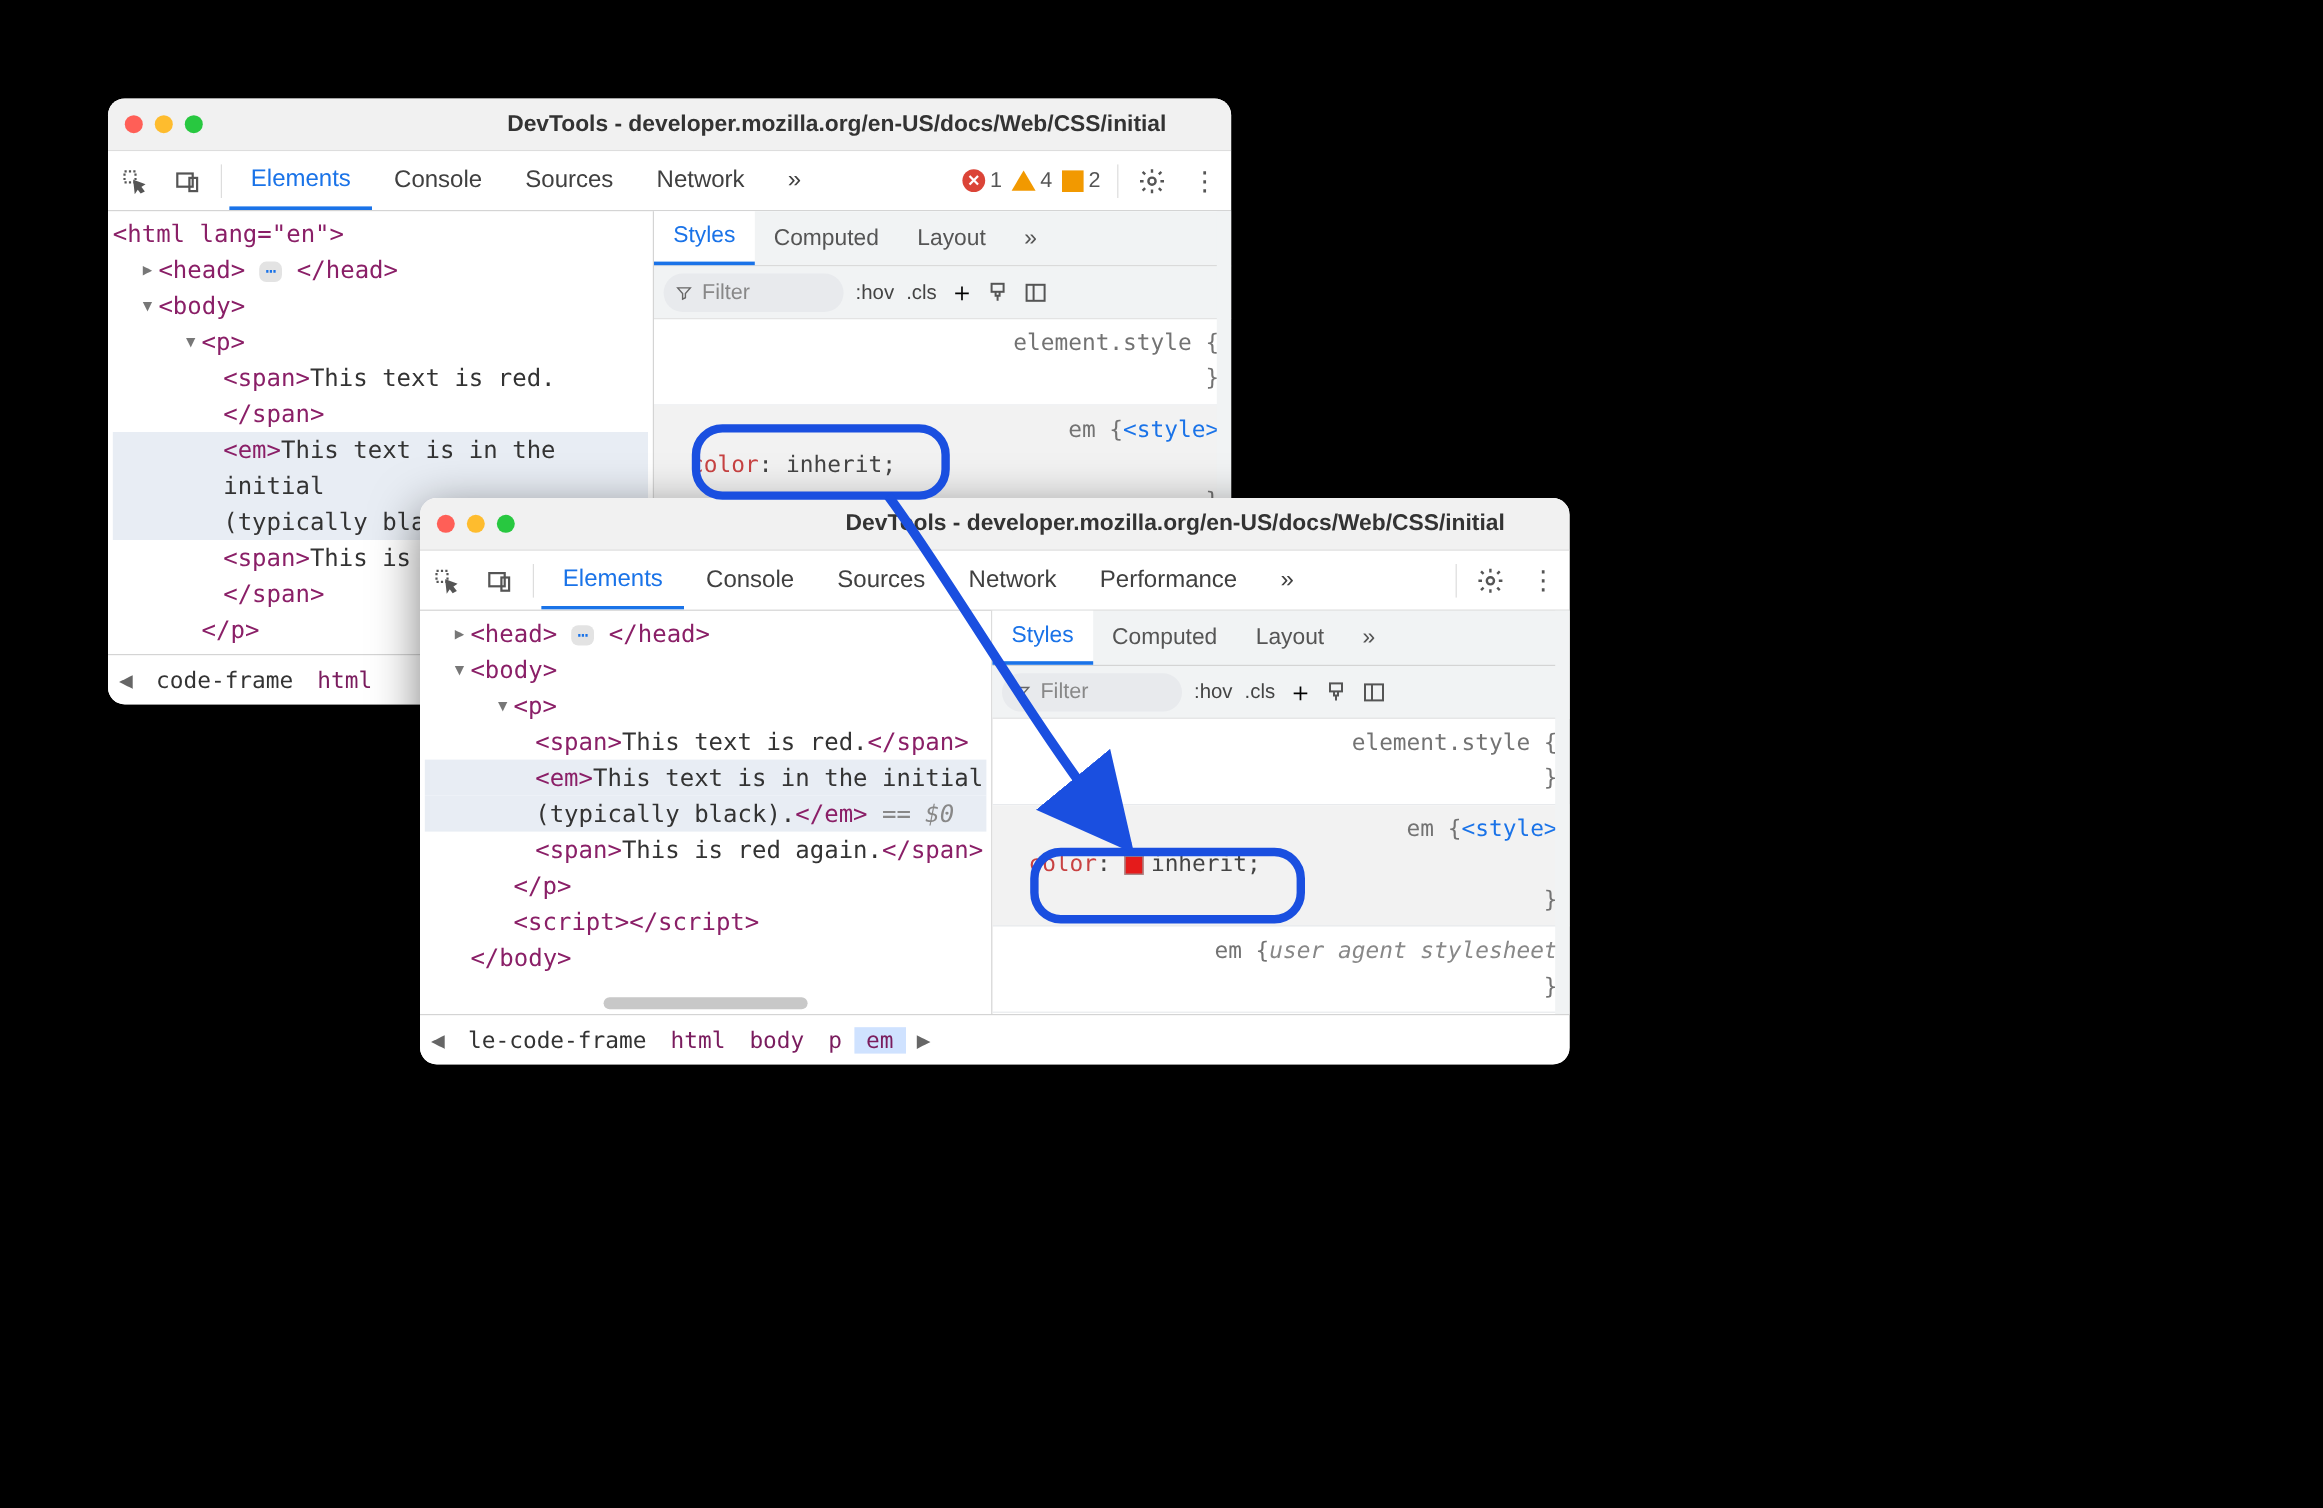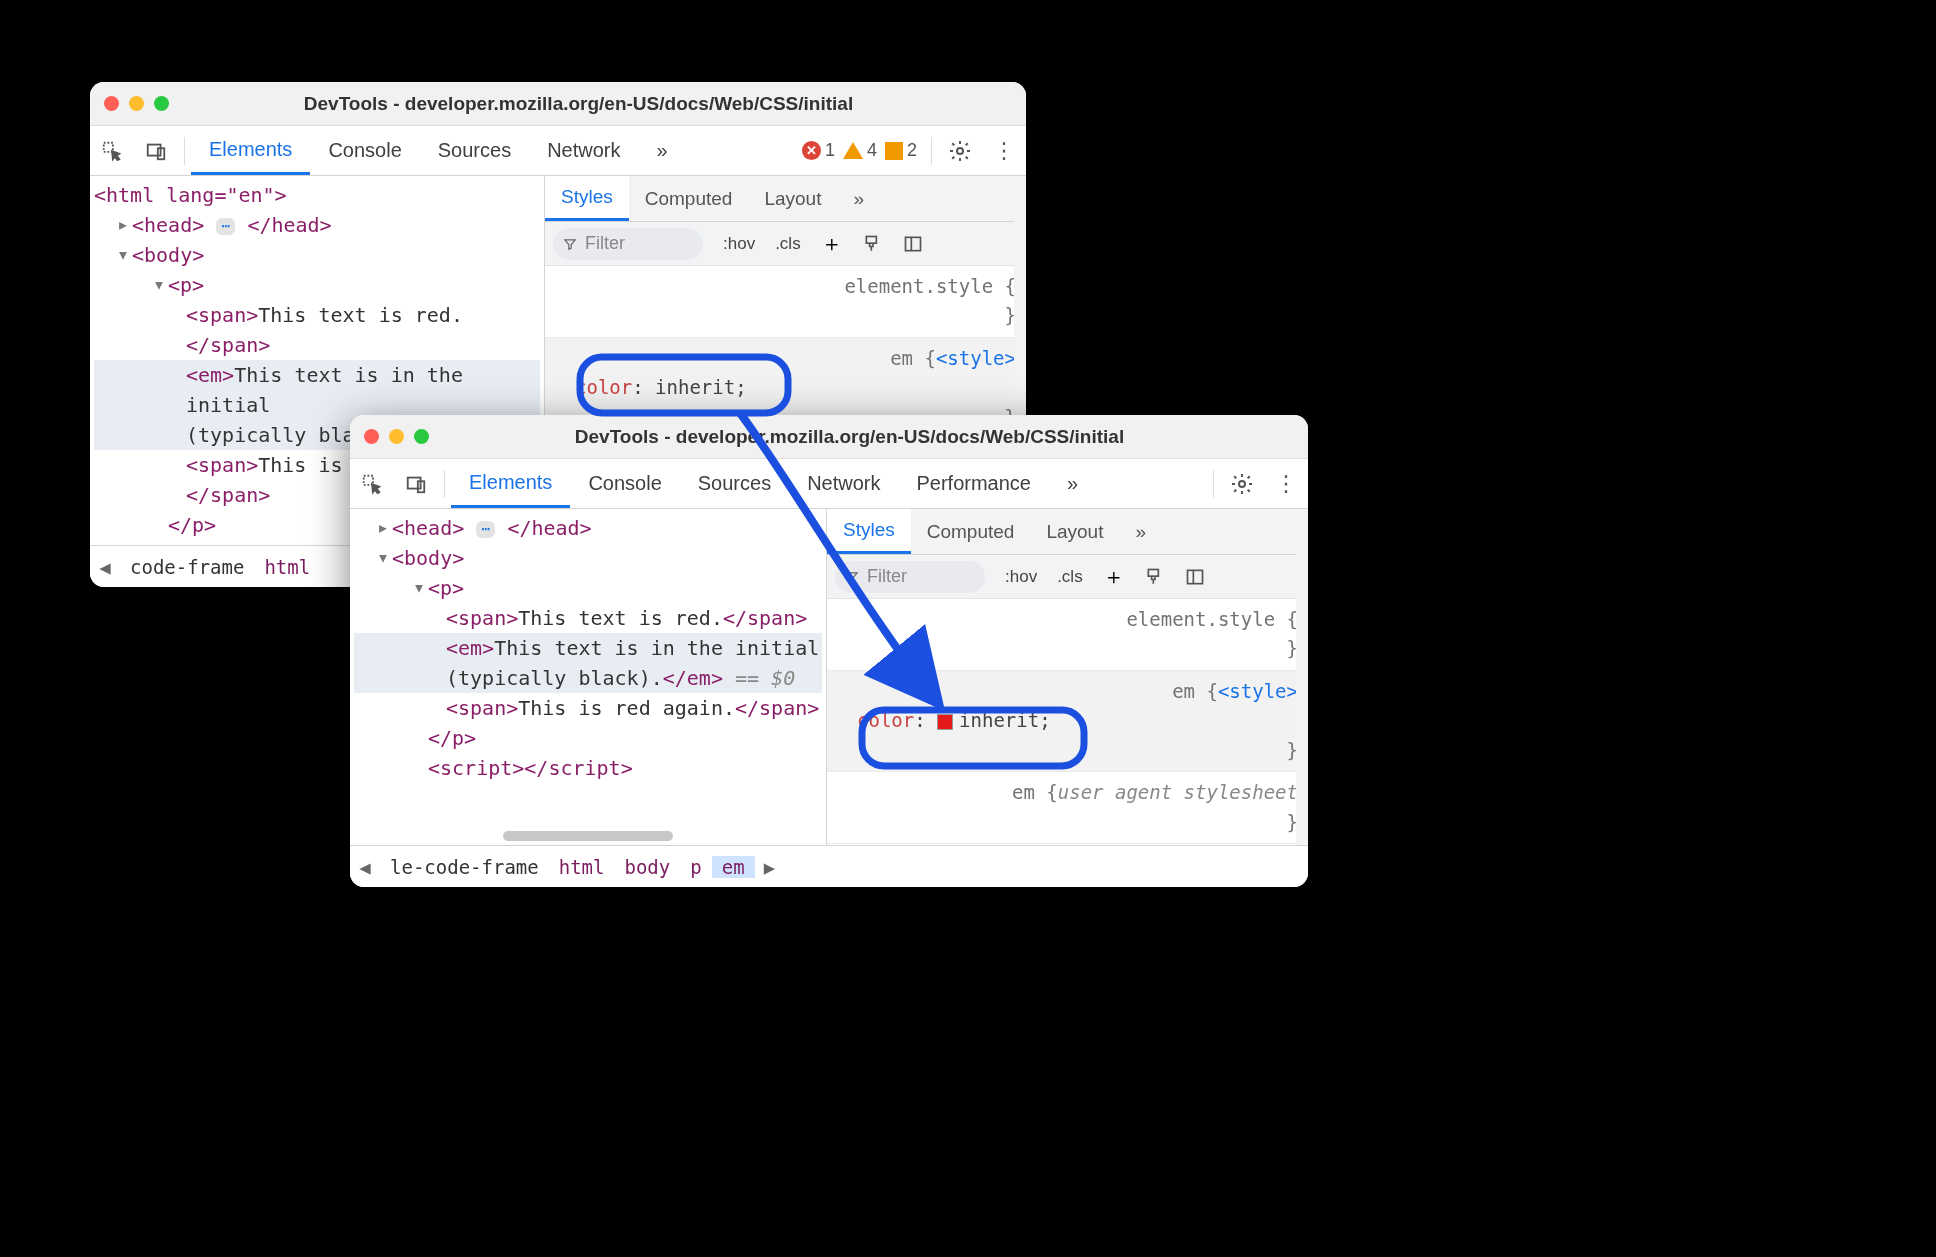--- a/index.html
+++ b/index.html
@@ -27,21 +27,21 @@
     padding: 0 14px;
     border-bottom: 1px solid #ddd;
     font-size: 19px;
     font-weight: 600;
     color: #333;
     gap: 0;
   }
   .traffic { display:flex; gap:10px; margin-right: 16px;}
   .tl { width:15px; height:15px; border-radius:50%; }
   .tl.r{background:#ff5f57;} .tl.y{background:#febc2e;} .tl.g{background:#28c840;}
-  .title-text { flex:1; text-align:center; white-space: nowrap; overflow:hidden; text-overflow:ellipsis; padding-right:40px;}
+  .title-text { flex:1; text-align:right; white-space: nowrap; overflow:hidden; text-overflow:ellipsis; padding-right:40px;}
   .toolbar {
     height: 50px;
     display:flex;
     align-items:center;
     border-bottom: 1px solid #d4d4d4;
     background: #fff;
     font-size: 20px;
   }
   .toolbar .icon-btn { width:40px; height:40px; display:flex; align-items:center; justify-content:center; color:#555; margin:0 2px;}
   .tabs { display:flex; height:100%; flex:1; overflow:hidden;}
@@ -53,21 +53,21 @@
   .circle-err { width:19px;height:19px;border-radius:50%;background:#db4437;color:#fff;display:flex;align-items:center;justify-content:center;font-size:13px;font-weight:bold;}
   .tri-warn { width:0;height:0;border-left:10px solid transparent;border-right:10px solid transparent;border-bottom:17px solid #f29900;}
   .sq-issue{width:18px;height:18px;background:#f29900;}
   .panels { display:flex; height: calc(100% - 94px); }
   .panels.tall{ height: calc(100% - 94px - 42px);}
   .left-pane { flex:1; overflow:hidden; position:relative; font-family: ui-monospace, Menlo, monospace; font-size:20px; line-height:1.5; padding: 4px 4px 0 4px;}
   .right-pane { width: 482px; border-left:1px solid #d4d4d4; display:flex; flex-direction:column; background:#fff; position:relative;}
   .sub-tabs { height:46px; display:flex; align-items:center; border-bottom:1px solid #d4d4d4; background:#f1f3f4; font-size:19px;}
   .sub-tab { padding:0 16px; height:100%; display:flex; align-items:center; color:#555; cursor:pointer;}
   .sub-tab.active{ color:#1a73e8; border-bottom:3px solid #1a73e8; background:#fff;}
-  .filter-row{ height:44px; display:flex; align-items:center; background:#f1f3f4; border-bottom:1px solid #e3e3e3; padding:0 8px; gap:20px; font-size:18px;}
+  .filter-row{ height:44px; display:flex; align-items:center; background:#f1f3f4; border-bottom:1px solid #e3e3e3; padding:0 8px; gap:10px; font-size:18px;}
   .filter-pill{ background:#e8eaed; border-radius:16px; height:32px; display:flex; align-items:center; padding:0 14px 0 10px; color:#555; gap:8px; min-width:150px;}
   .filter-toggles{font-size:17px; color:#444;}
   .style-sections{ flex:1; overflow:auto; font-family: ui-monospace, Menlo, monospace; font-size:19px; line-height:1.55;}
   .style-block{ padding:6px 10px; border-bottom:1px solid #e8eaed;}
   .style-block.sel{ background:#f2f2f2;}
   .sel-name{color:#737373;text-align:right;}
   .prop{color:#c84242;}
   .val{color:#444;}
   .origin{float:right; color:#888; font-style:normal;}
   .origin.link{color:#1a73e8; font-style:normal;}
@@ -260,20 +260,21 @@
     <div class="left-pane dom">
       <div style="padding-left:20px;"><span class="exp">▸</span><span class="tag">&lt;head&gt;</span> <span class="ellips">⋯</span> <span class="tag">&lt;/head&gt;</span></div>
       <div style="padding-left:20px;"><span class="exp">▾</span><span class="tag">&lt;body&gt;</span></div>
       <div style="padding-left:56px;"><span class="exp">▾</span><span class="tag">&lt;p&gt;</span></div>
       <div style="padding-left:92px;"><span class="tag">&lt;span&gt;</span><span class="txt">This text is red.</span><span class="tag">&lt;/span&gt;</span></div>
       <div class="sel-line" style="padding-left:92px;"><span class="tag">&lt;em&gt;</span><span class="txt">This text is in the initial</span></div>
       <div class="sel-line" style="padding-left:92px;"><span class="txt">(typically black).</span><span class="tag">&lt;/em&gt;</span> <span class="ref">== $0</span></div>
       <div style="padding-left:92px;"><span class="tag">&lt;span&gt;</span><span class="txt">This is red again.</span><span class="tag">&lt;/span&gt;</span></div>
       <div style="padding-left:74px;"><span class="tag">&lt;/p&gt;</span></div>
       <div style="padding-left:74px;"><span class="tag">&lt;script&gt;&lt;/script&gt;</span></div>
+      <div style="padding-left:38px;"><span class="tag">&lt;/body&gt;</span></div>
       <div class="hscroll"></div>
     </div>
 
     <div class="right-pane">
       <div class="sub-tabs">
         <div class="sub-tab active">Styles</div>
         <div class="sub-tab">Computed</div>
         <div class="sub-tab">Layout</div>
         <div class="sub-tab">»</div>
       </div>

